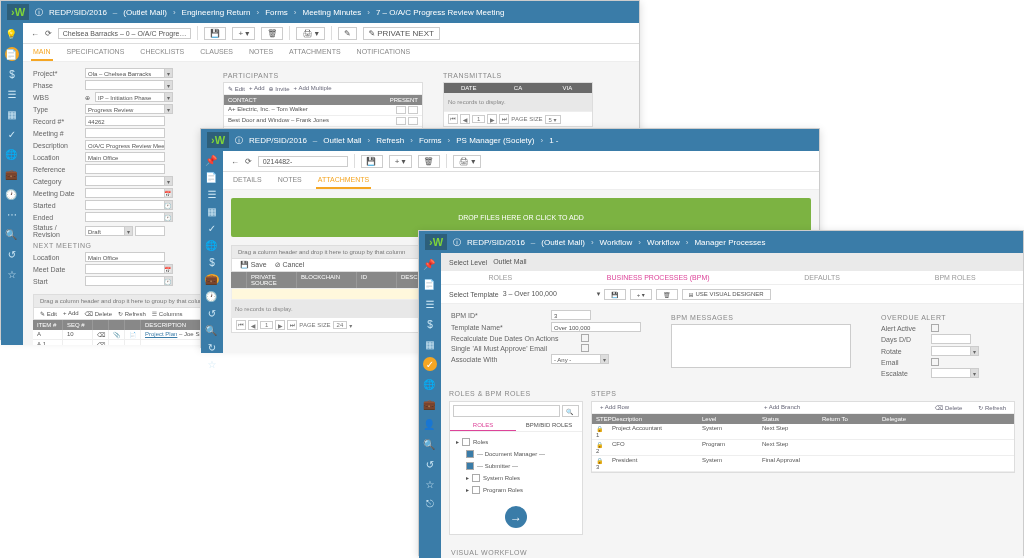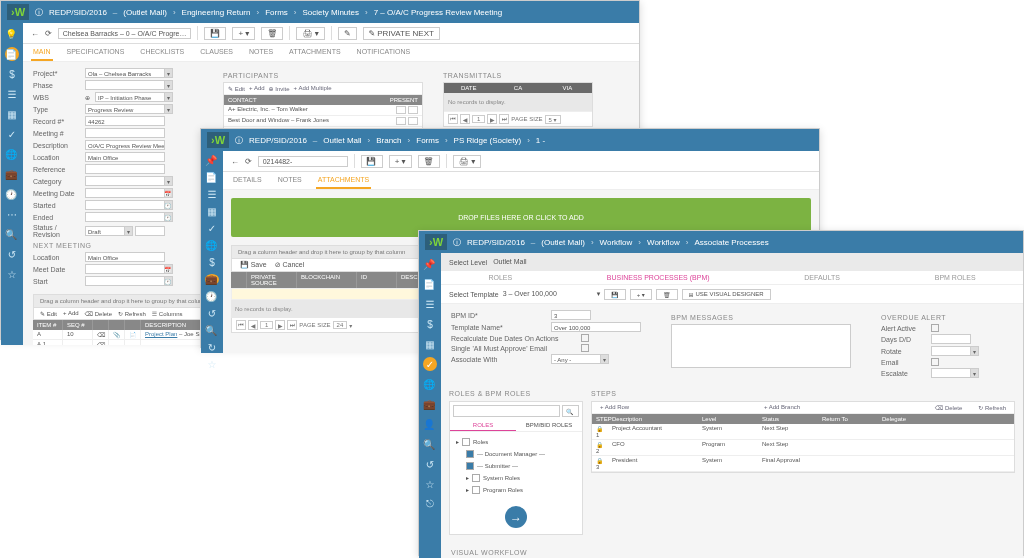--- a/index.html
+++ b/index.html
@@ -106,21 +106,21 @@
     <span class="logo">›W</span>
     <span>ⓘ</span>
     <span>REDP/SID/2016</span>
       <span class="sep">–</span>
     <span>(Outlet Mall)</span>
       <span class="sep">›</span>
     <span>Engineering Return</span>
       <span class="sep">›</span>
     <span>Forms</span>
       <span class="sep">›</span>
-    <span>Society Minutes</span>
+    <span>Meeting Minutes</span>
       <span class="sep">›</span>
     <span>7 – O/A/C Progress Review Meeting</span>
   </div>
   <div class="layout">
     <div class="sidebar">
       <div class="sidebar-ico">💡</div>
       <div class="sidebar-ico active">📄</div>
       <div class="sidebar-ico">$</div>
       <div class="sidebar-ico">☰</div>
       <div class="sidebar-ico">▦</div>
@@ -344,25 +344,25 @@
 </div>
 
 <div class="window" style="left:200px; top:128px; width:620px; height:220px;">
   <div class="titlebar">
     <span class="logo">›W</span>
     <span>ⓘ</span>
     <span>REDP/SID/2016</span>
       <span class="sep">–</span>
     <span>Outlet Mall</span>
       <span class="sep">›</span>
-    <span>Branch</span>
+    <span>Refresh</span>
       <span class="sep">›</span>
     <span>Forms</span>
       <span class="sep">›</span>
-    <span>PS Ridge (Society)</span>
+    <span>PS Manager (Society)</span>
       <span class="sep">›</span>
     <span>1 -</span>
   </div>
   <div class="layout">
     <div class="sidebar">
       <div class="sidebar-ico">📌</div>
       <div class="sidebar-ico">📄</div>
       <div class="sidebar-ico">☰</div>
       <div class="sidebar-ico">▦</div>
       <div class="sidebar-ico">✓</div>
@@ -428,21 +428,21 @@
     <span class="logo">›W</span>
     <span>ⓘ</span>
     <span>REDP/SID/2016</span>
       <span class="sep">–</span>
     <span>(Outlet Mall)</span>
       <span class="sep">›</span>
     <span>Workflow</span>
       <span class="sep">›</span>
     <span>Workflow</span>
       <span class="sep">›</span>
-    <span>Associate Processes</span>
+    <span>Manager Processes</span>
   </div>
   <div class="layout">
     <div class="sidebar">
       <div class="sidebar-ico">📌</div>
       <div class="sidebar-ico">📄</div>
       <div class="sidebar-ico">☰</div>
       <div class="sidebar-ico">$</div>
       <div class="sidebar-ico">▦</div>
       <div class="sidebar-ico active">✓</div>
       <div class="sidebar-ico">🌐</div>

